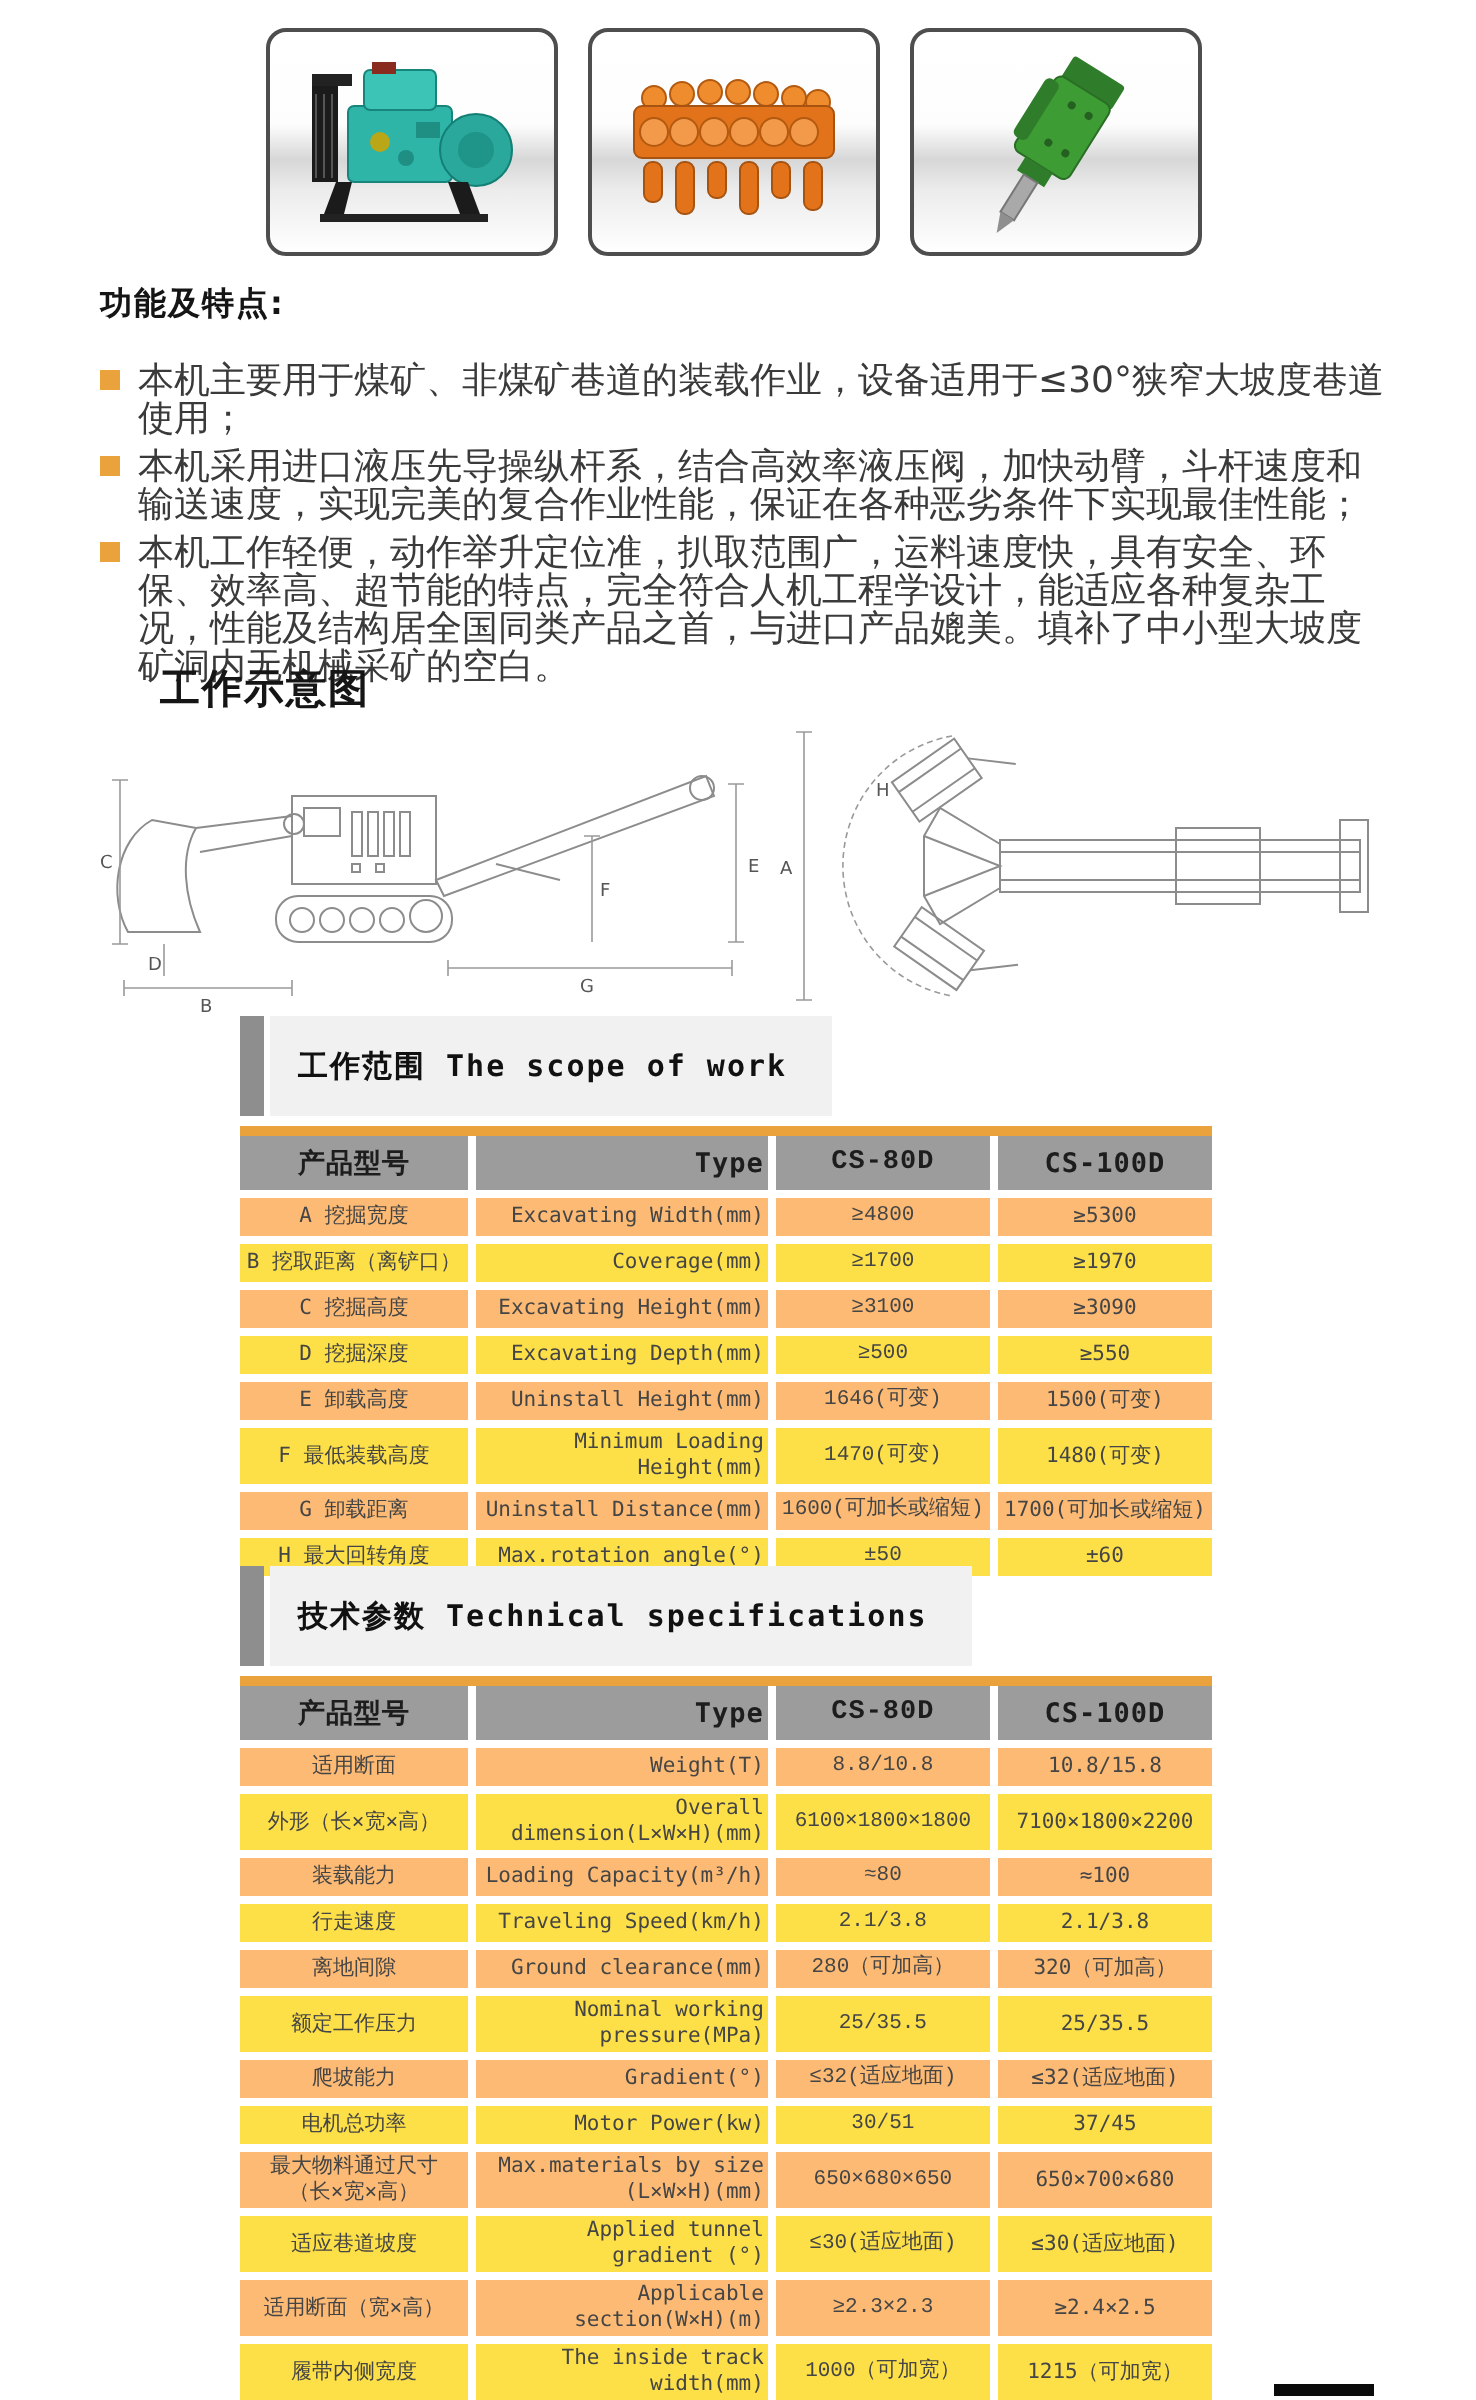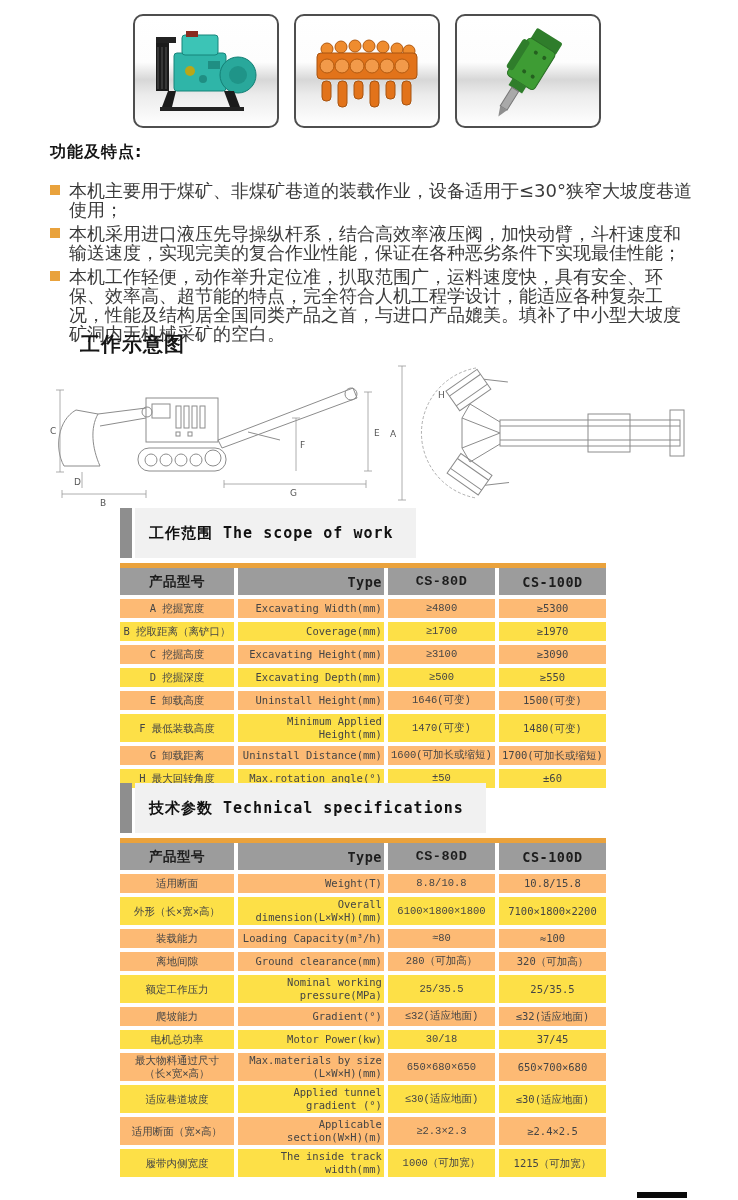--- a/index.html
+++ b/index.html
@@ -263,21 +263,21 @@
             <td>≥550</td>
           </tr>
           <tr class="odd">
             <td>E 卸载高度</td>
             <td>Uninstall Height(mm)</td>
             <td>1646(可变)</td>
             <td>1500(可变)</td>
           </tr>
           <tr class="even">
             <td>F 最低装载高度</td>
-            <td>Minimum Applied Height(mm)</td>
+            <td>Minimum Loading Height(mm)</td>
             <td>1470(可变)</td>
             <td>1480(可变)</td>
           </tr>
           <tr class="odd">
             <td>G 卸载距离</td>
             <td>Uninstall Distance(mm)</td>
             <td>1600(可加长或缩短)</td>
             <td>1700(可加长或缩短)</td>
           </tr>
           <tr class="even">
@@ -319,20 +319,26 @@
             <td>Overall dimension(L×W×H)(mm)</td>
             <td>6100×1800×1800</td>
             <td>7100×1800×2200</td>
           </tr>
           <tr class="odd">
             <td>装载能力</td>
             <td>Loading Capacity(m³/h)</td>
             <td>≈80</td>
             <td>≈100</td>
           </tr>
+          <tr class="even">
+            <td>行走速度</td>
+            <td>Traveling Speed(km/h)</td>
+            <td>2.1/3.8</td>
+            <td>2.1/3.8</td>
+          </tr>
           <tr class="odd">
             <td>离地间隙</td>
             <td>Ground clearance(mm)</td>
             <td>280（可加高）</td>
             <td>320（可加高）</td>
           </tr>
           <tr class="even">
             <td>额定工作压力</td>
             <td>Nominal working pressure(MPa)</td>
             <td>25/35.5</td>
@@ -340,21 +346,21 @@
           </tr>
           <tr class="odd">
             <td>爬坡能力</td>
             <td>Gradient(°)</td>
             <td>≤32(适应地面)</td>
             <td>≤32(适应地面)</td>
           </tr>
           <tr class="even">
             <td>电机总功率</td>
             <td>Motor Power(kw)</td>
-            <td>30/18</td>
+            <td>30/51</td>
             <td>37/45</td>
           </tr>
           <tr class="odd">
             <td>最大物料通过尺寸
 （长×宽×高）</td>
             <td>Max.materials by size
 (L×W×H)(mm)</td>
             <td>650×680×650</td>
             <td>650×700×680</td>
           </tr>

